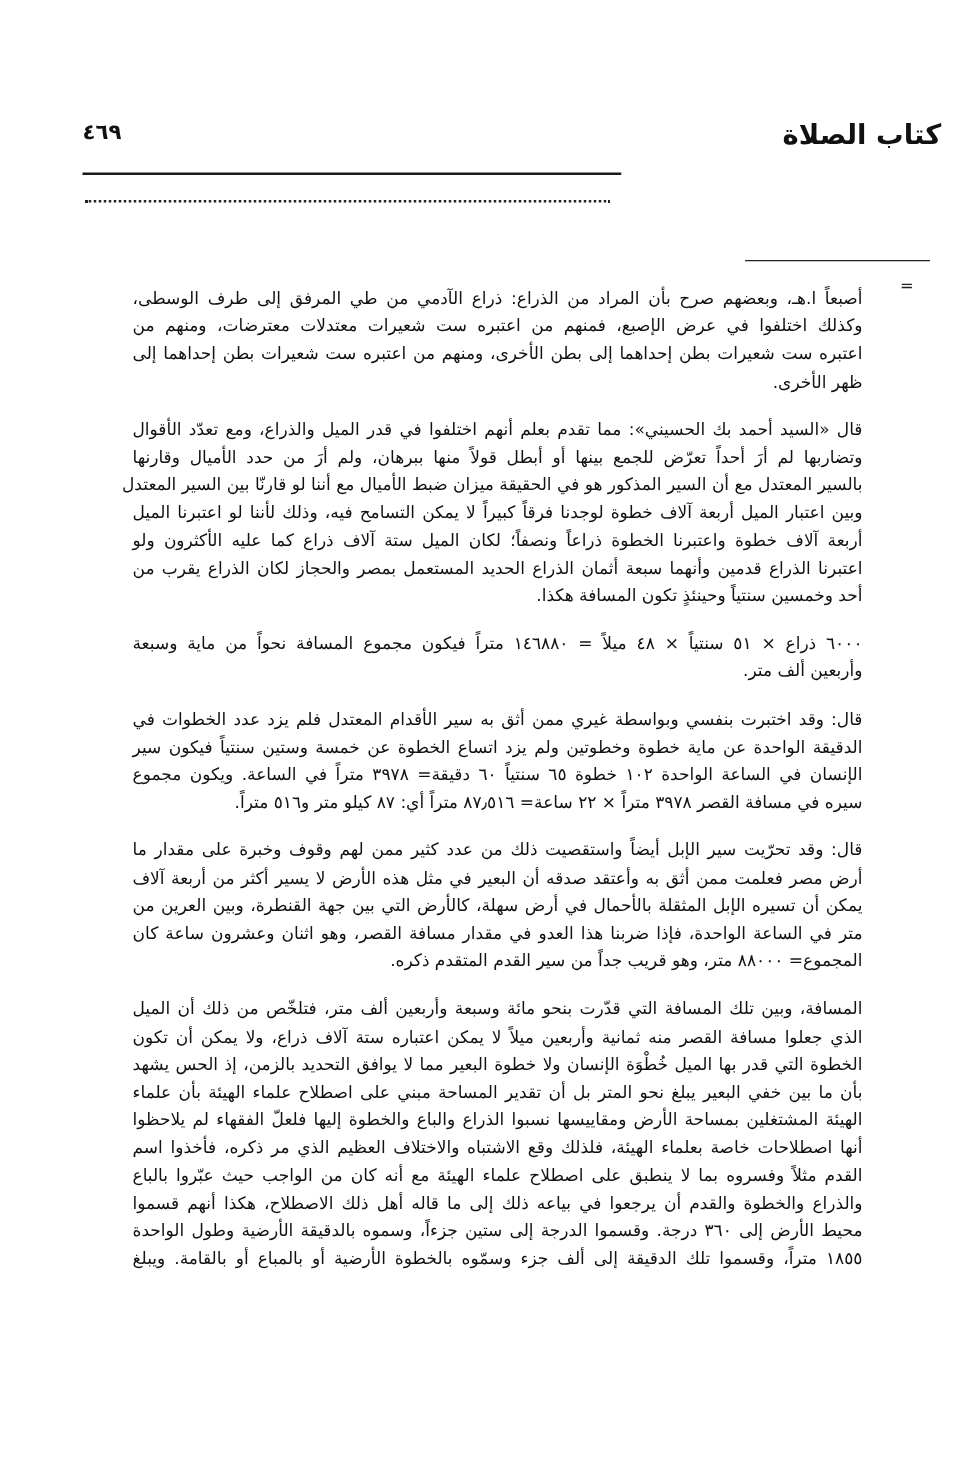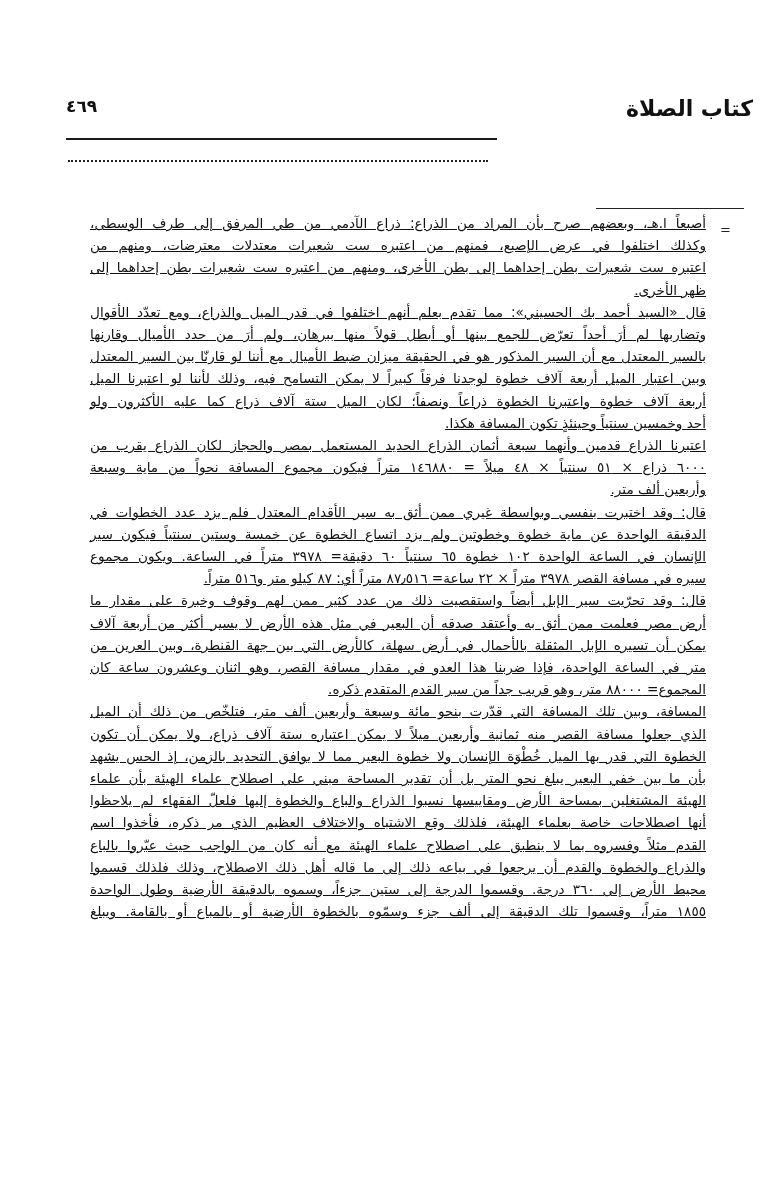--- a/index.html
+++ b/index.html
@@ -83,23 +83,22 @@
       width: 616px;
       direction: rtl;
       text-align: justify;
       text-align-last: right;
       font-family: "DejaVu Sans", sans-serif;
       font-size: 13.6px;
       line-height: 22.2px;
       letter-spacing: -0.2px;
     }
     .para {
-      margin: 0;
+      margin: 16px;
       padding: 0;
-      text-decoration: underline;
     }
     .line {
       display: block;
       white-space: nowrap;
       text-align: justify;
       text-align-last: justify;
     }
     .line.last {
       text-align-last: right;
     }
@@ -136,22 +135,22 @@
       <span class="line" style="display: block;">اعتبره ست شعيرات بطن إحداهما إلى بطن الأخرى، ومنهم من اعتبره ست شعيرات بطن إحداهما إلى</span>
       <span class="line last" style="display: block;">ظهر الأخرى.</span>
     </p>
 
     <p class="para">
       <span class="line" style="display: block;">قال «السيد أحمد بك الحسيني»: مما تقدم بعلم أنهم اختلفوا في قدر الميل والذراع، ومع تعدّد الأقوال</span>
       <span class="line" style="display: block;">وتضاربها لم أرَ أحداً تعرّض للجمع بينها أو أبطل قولاً منها ببرهان، ولم أرَ من حدد الأميال وقارنها</span>
       <span class="line" style="display: block;">بالسير المعتدل مع أن السير المذكور هو في الحقيقة ميزان ضبط الأميال مع أننا لو قارنّا بين السير المعتدل</span>
       <span class="line" style="display: block;">وبين اعتبار الميل أربعة آلاف خطوة لوجدنا فرقاً كبيراً لا يمكن التسامح فيه، وذلك لأننا لو اعتبرنا الميل</span>
       <span class="line" style="display: block;">أربعة آلاف خطوة واعتبرنا الخطوة ذراعاً ونصفاً؛ لكان الميل ستة آلاف ذراع كما عليه الأكثرون ولو</span>
+      <span class="line" style="display: block;">اعتبرنا الذراع قدمين وأنهما سبعة أثمان الذراع الحديد المستعمل بمصر والحجاز لكان الذراع يقرب من</span>
       <span class="line last" style="display: block;">أحد وخمسين سنتياً وحينئذٍ تكون المسافة هكذا.</span>
-      <span class="line" style="display: block;">اعتبرنا الذراع قدمين وأنهما سبعة أثمان الذراع الحديد المستعمل بمصر والحجاز لكان الذراع يقرب من</span>
     </p>
 
     <p class="para">
       <span class="line" style="display: block;">٦٠٠٠ ذراع × ٥١ سنتياً × ٤٨ ميلاً = ١٤٦٨٨٠ متراً فيكون مجموع المسافة نحواً من ماية وسبعة</span>
       <span class="line last" style="display: block;">وأربعين ألف متر.</span>
     </p>
 
     <p class="para">
       <span class="line" style="display: block;">قال: وقد اختبرت بنفسي وبواسطة غيري ممن أثق به سير الأقدام المعتدل فلم يزد عدد الخطوات في</span>
       <span class="line" style="display: block;">الدقيقة الواحدة عن ماية خطوة وخطوتين ولم يزد اتساع الخطوة عن خمسة وستين سنتياً فيكون سير</span>
@@ -168,19 +167,19 @@
     </p>
 
     <p class="para">
       <span class="line" style="display: block;">المسافة، وبين تلك المسافة التي قدّرت بنحو مائة وسبعة وأربعين ألف متر، فتلخّص من ذلك أن الميل</span>
       <span class="line" style="display: block;">الذي جعلوا مسافة القصر منه ثمانية وأربعين ميلاً لا يمكن اعتباره ستة آلاف ذراع، ولا يمكن أن تكون</span>
       <span class="line" style="display: block;">الخطوة التي قدر بها الميل خُطْوَة الإنسان ولا خطوة البعير مما لا يوافق التحديد بالزمن، إذ الحس يشهد</span>
       <span class="line" style="display: block;">بأن ما بين خفي البعير يبلغ نحو المتر بل أن تقدير المساحة مبني على اصطلاح علماء الهيئة بأن علماء</span>
       <span class="line" style="display: block;">الهيئة المشتغلين بمساحة الأرض ومقاييسها نسبوا الذراع والباع والخطوة إليها فلعلّ الفقهاء لم يلاحظوا</span>
       <span class="line" style="display: block;">أنها اصطلاحات خاصة بعلماء الهيئة، فلذلك وقع الاشتباه والاختلاف العظيم الذي مر ذكره، فأخذوا اسم</span>
       <span class="line" style="display: block;">القدم مثلاً وفسروه بما لا ينطبق على اصطلاح علماء الهيئة مع أنه كان من الواجب حيث عبّروا بالباع</span>
-      <span class="line" style="display: block;">والذراع والخطوة والقدم أن يرجعوا في بياعه ذلك إلى ما قاله أهل ذلك الاصطلاح، وذلك فلذلك قسموا</span>
+      <span class="line" style="display: block;">والذراع والخطوة والقدم أن يرجعوا في بياعه ذلك إلى ما قاله أهل ذلك الاصطلاح، هكذا أنهم قسموا</span>
       <span class="line" style="display: block;">محيط الأرض إلى ٣٦٠ درجة. وقسموا الدرجة إلى ستين جزءاً، وسموه بالدقيقة الأرضية وطول الواحدة</span>
       <span class="line" style="display: block;">١٨٥٥ متراً، وقسموا تلك الدقيقة إلى ألف جزء وسمّوه بالخطوة الأرضية أو بالمباع أو بالقامة. ويبلغ</span>
     </p>
 
   </div>
 </div>
 
 </body></html>

